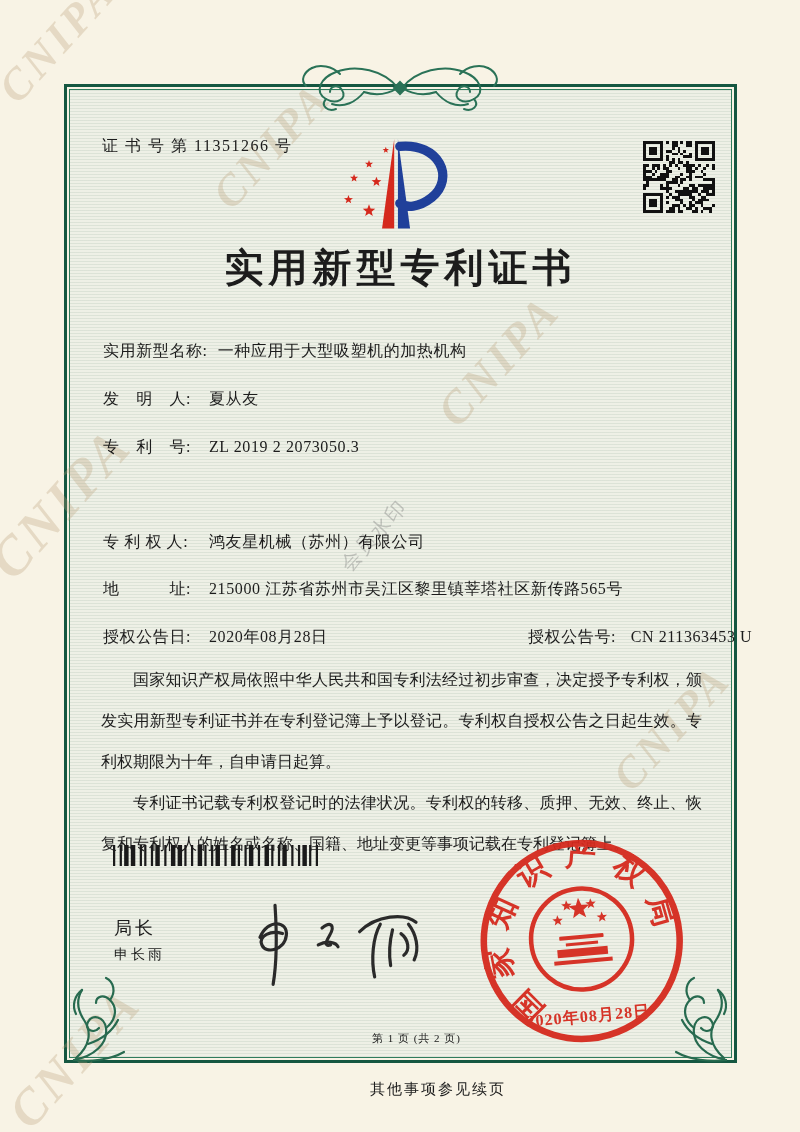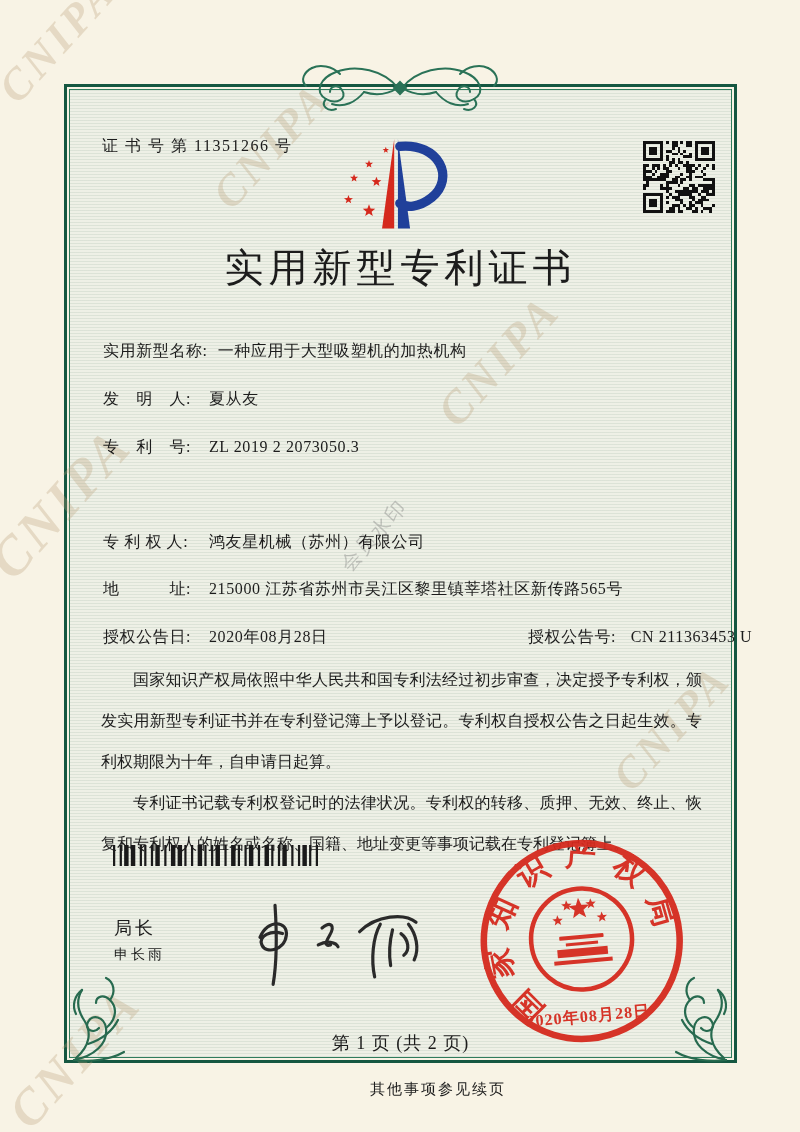--- a/index.html
+++ b/index.html
@@ -13,34 +13,34 @@
        #eef0e6;}
   
   .wm{position:absolute;font-style:italic;font-weight:bold;color:rgba(186,158,118,0.30);
       transform:rotate(-48deg);letter-spacing:4px;white-space:nowrap;z-index:3;}
   .wm-gray{position:absolute;color:rgba(120,120,120,0.38);transform:rotate(-48deg);
       font-size:20px;letter-spacing:2px;z-index:3;}
   .cert-no{position:absolute;left:102px;top:136px;font-size:16px;letter-spacing:1.5px;z-index:5;}
   .logo{position:absolute;left:302px;top:124px;width:190px;height:112px;z-index:5;}
   .qr{position:absolute;left:643px;top:141px;width:72px;height:72px;z-index:5;}
   .title{position:absolute;left:64px;top:241px;width:673px;text-align:center;
-         font-size:39px;font-weight:normal;letter-spacing:5px;z-index:5;}
+         font-size:39px;font-weight:bold;letter-spacing:5px;z-index:5;}
   .row{position:absolute;left:103px;font-size:16px;letter-spacing:0.6px;white-space:nowrap;z-index:5;}
   .row .lab{display:inline-block;min-width:96px;}
   .row .val{margin-left:10px;}
   .grant2{position:absolute;left:425px;top:0;}
   .paras{position:absolute;left:101px;top:659px;width:601px;font-size:16px;line-height:41px;
          text-align:justify;z-index:5;}
   .paras p{margin:0;text-indent:2em;}
   .barcode{position:absolute;left:113px;top:845px;width:205px;height:21px;z-index:5;}
   .director-title{position:absolute;left:114px;top:916px;font-size:18px;letter-spacing:3px;z-index:5;}
   .director-name{position:absolute;left:114px;top:946px;font-size:14px;letter-spacing:3px;z-index:5;}
   .signature{position:absolute;left:238px;top:896px;width:200px;height:94px;z-index:5;}
   .seal{position:absolute;left:476px;top:838px;width:212px;height:212px;transform:rotate(-5deg);z-index:6;opacity:0.94;}
-  .page-no{position:absolute;left:64px;top:1031px;width:673px;text-align:center;font-size:18px;letter-spacing:1px;z-index:5;}
+  .page-no{position:absolute;left:80px;top:1031px;width:673px;text-align:center;font-size:11px;letter-spacing:1px;z-index:5;}
   .footer{position:absolute;left:0;top:1080px;width:800px;text-align:center;font-size:15px;letter-spacing:2px;z-index:5;margin-left:38px;}
   .ornament{position:absolute;z-index:4;}
 </style>
 </head>
 <body>
 
 <div class="page">
 
   <div class="wm" style="left:-18px;top:14px;font-size:44px">CNIPA</div>
   <div class="wm" style="left:196px;top:120px;font-size:44px">CNIPA</div>

